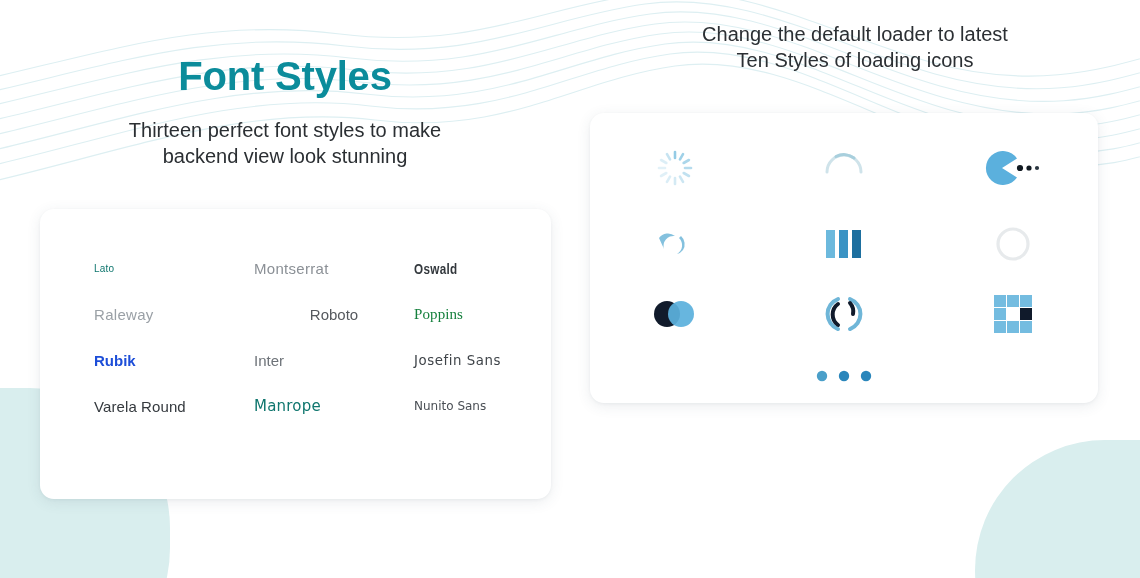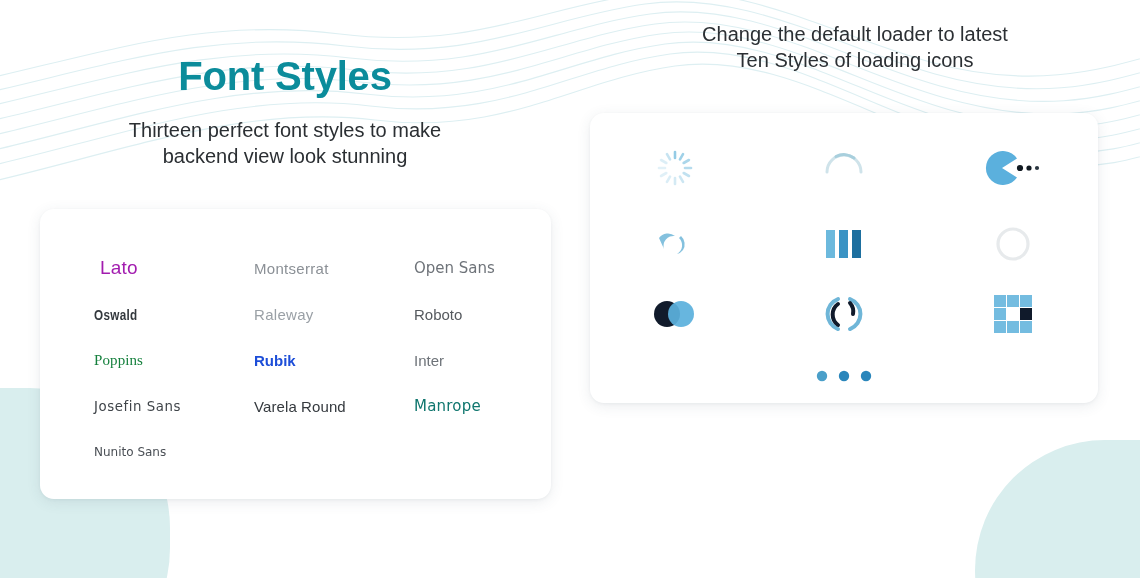--- a/index.html
+++ b/index.html
@@ -110,31 +110,31 @@
     grid-template-columns: 160px 160px 160px;
     grid-auto-rows: 46px;
     padding-left: 54px;
     align-items: center;
   }
   .font-item {
     font-size: 15px;
     color: #4a4f55;
     white-space: nowrap;
   }
-  .f-lato        { font-family: "Liberation Sans", sans-serif; font-size: 19px; color: #a21caf; letter-spacing: 0.2px; margin-left: 6px; }
+  .f-lato        { font-family: "Liberation Sans", sans-serif; font-size: 10px; color: #0f766e; letter-spacing: 0.2px; }
   .f-oswald      { font-family: "Liberation Sans", sans-serif; font-size: 15px; font-weight: bold; color: #33383d; transform: scaleX(0.78); transform-origin: left center; letter-spacing: 0.4px; }
   .f-poppins     { font-family: Liberation Serif, serif; font-size: 15px; color: #15803d; letter-spacing: 0.1px; }
   .f-josefin     { font-family: "DejaVu Sans", sans-serif; font-size: 14.5px; color: #3f4449; letter-spacing: 0.6px; transform: scaleX(0.92); transform-origin: left center; }
   .f-nunito      { font-family: "DejaVu Sans", sans-serif; font-size: 12px; color: #4a4f55; }
   .f-montserrat  { font-family: "Liberation Sans", sans-serif; font-size: 15px; color: #8b9096; letter-spacing: 0.3px; }
   .f-raleway     { font-family: "Liberation Sans", sans-serif; font-size: 15px; color: #9aa0a6; letter-spacing: 0.3px; }
   .f-rubik       { font-family: "Liberation Sans", sans-serif; font-size: 15px; font-weight: bold; color: #1d4ed8; }
   .f-varela      { font-family: Liberation Sans, sans-serif; font-size: 15px; color: #34393e; letter-spacing: 0.1px; }
   .f-opensans    { font-family: "DejaVu Sans", sans-serif; font-size: 15px; color: #6e7379; }
-  .f-roboto      { font-family: "Liberation Sans", sans-serif; font-size: 15px; color: #55595e; }
+  .f-roboto      { font-family: "Liberation Sans", sans-serif; font-size: 15px; color: #55595e; text-align: center; }
   .f-inter       { font-family: "Liberation Sans", sans-serif; font-size: 15px; color: #6e7379; }
   .f-manrope     { font-family: "DejaVu Sans", sans-serif; font-size: 15px; color: #0f766e; letter-spacing: 0.2px; }
 
   
   .loader-grid {
     display: grid;
     grid-template-columns: 1fr 1fr 1fr;
     grid-template-rows: 82px 70px 70px;
     padding-top: 14px;
   }
@@ -179,21 +179,20 @@
       <h1 class="section-title">Font Styles</h1>
       <p class="section-subtitle">
         <span>Thirteen perfect font styles to make</span><br>
         <span>backend view look stunning</span>
       </p>
 
       <div class="card card-fonts">
         <div class="font-grid">
           <div class="font-item f-lato">Lato</div>
           <div class="font-item f-montserrat">Montserrat</div>
-          <div class="font-item f-opensans">Open Sans</div>
 
           <div class="font-item f-oswald">Oswald</div>
           <div class="font-item f-raleway">Raleway</div>
           <div class="font-item f-roboto">Roboto</div>
 
           <div class="font-item f-poppins">Poppins</div>
           <div class="font-item f-rubik">Rubik</div>
           <div class="font-item f-inter">Inter</div>
 
           <div class="font-item f-josefin">Josefin Sans</div>

